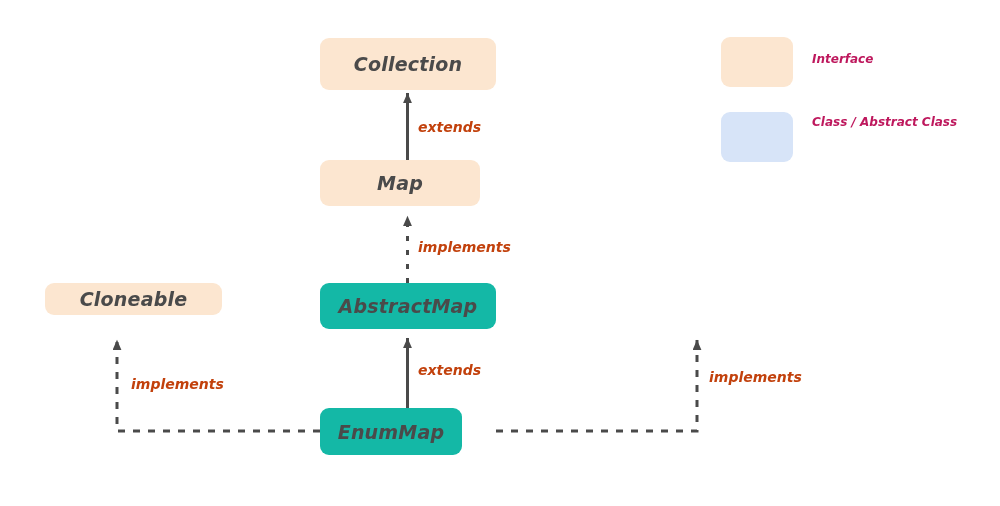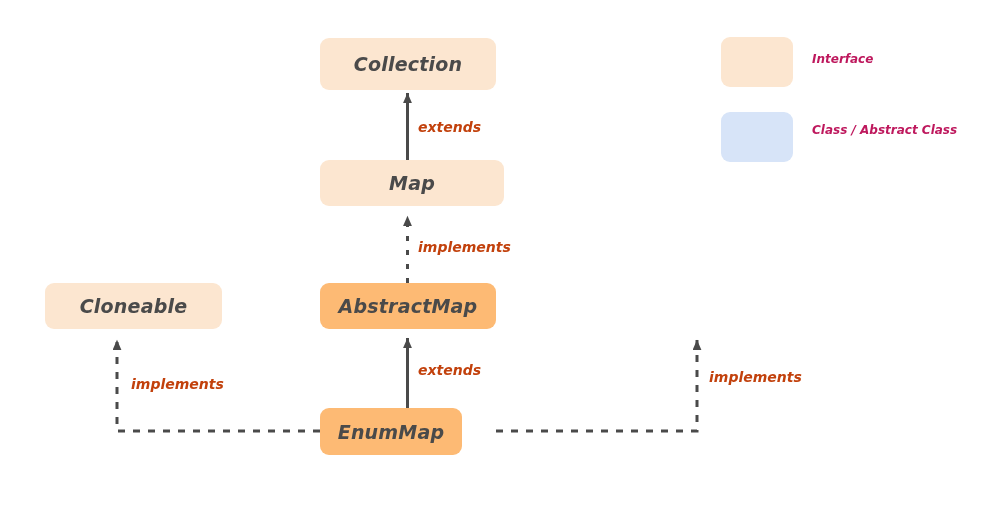--- a/index.html
+++ b/index.html
@@ -26,21 +26,21 @@
     font-family: "DejaVu Sans", sans-serif;
     font-weight: bold;
     font-style: italic;
     font-size: 19px;
     color: #4a4a4a;
     letter-spacing: 0.2px;
     box-sizing: border-box;
     user-select: none;
   }
   .node.iface { background: #fce6d0; }
-  .node.klass { background: #fdba74; }
+  .node.klass { background: #14b8a6; }
 
   .edge-label {
     position: absolute;
     font-family: "DejaVu Sans", sans-serif;
     font-weight: bold;
     font-style: italic;
     font-size: 14px;
     color: #c2410c;
     white-space: nowrap;
     user-select: none;
@@ -92,46 +92,46 @@
 
     <path d="M 320 431 L 117 431 L 117 340" fill="none" stroke="#4a4a4a" stroke-width="3" stroke-dasharray="7 8" marker-end="url(#arrowhead)"></path>
 
     <path d="M 496 431 L 697 431 L 697 340" fill="none" stroke="#4a4a4a" stroke-width="3" stroke-dasharray="7 8" marker-end="url(#arrowhead)"></path>
   </svg>
 
   <div class="node iface" style="left:320px; top:38px; width:176px; height:52px;text-align:center;">
     <span>Collection</span>
   </div>
 
-  <div class="node iface" style="left:320px; top:160px; width:184px; height:46px;">
+  <div class="node iface" style="left:320px; top:160px; width:160px; height:46px;">
     <span>Map</span>
   </div>
 
   <div class="node klass" style="left:320px; top:283px; width:176px; height:46px;">
     <span>AbstractMap</span>
   </div>
 
   <div class="node klass" style="left:320px; top:408px; width:142px; height:47px;">
     <span>EnumMap</span>
   </div>
 
-  <div class="node iface" style="left:45px; top:283px; width:177px; height:46px;">
+  <div class="node iface" style="left:45px; top:283px; width:177px; height:32px;">
     <span>Cloneable</span>
   </div>
 
 
   <div class="edge-label" style="left:418px; top:119px;">extends</div>
 
   <div class="edge-label" style="left:418px; top:239px;">implements</div>
 
   <div class="edge-label" style="left:418px; top:362px;">extends</div>
 
   <div class="edge-label" style="left:131px; top:376px;">implements</div>
 
   <div class="edge-label" style="left:709px; top:369px;">implements</div>
 
   <div class="legend-swatch" style="left:721px; top:37px; background:#fce6d0;"></div>
   <div class="legend-label" style="left:812px; top:52px;">Interface</div>
 
   <div class="legend-swatch" style="left:721px; top:112px; background:#d7e4f8;"></div>
-  <div class="legend-label" style="left:812px; top:123px;">Class / Abstract Class</div>
+  <div class="legend-label" style="left:812px; top:115px;">Class / Abstract Class</div>
 
 </div>
 
 </body></html>

